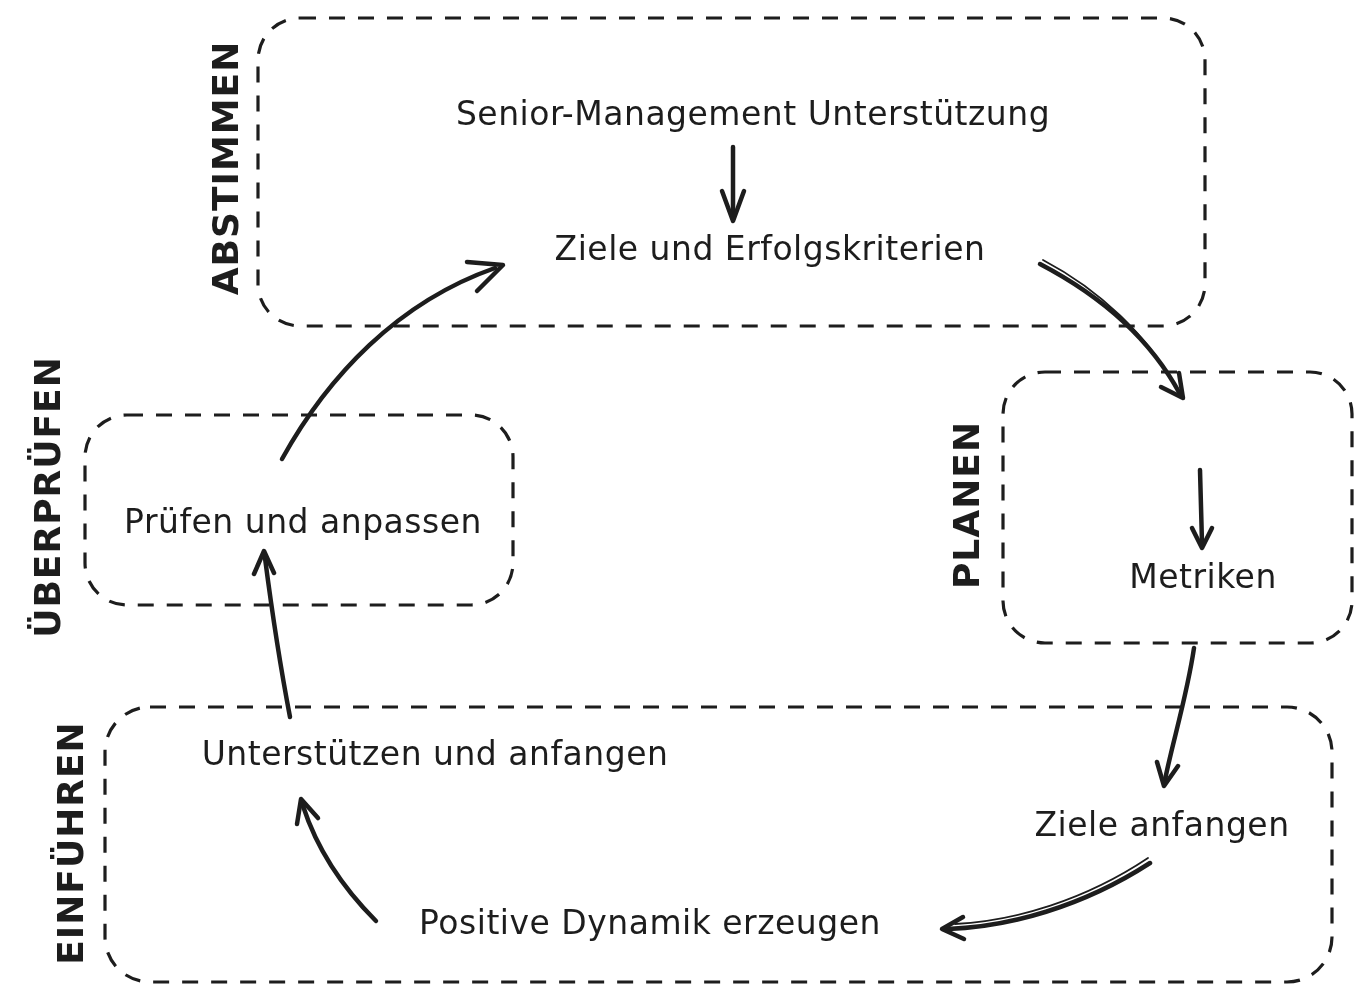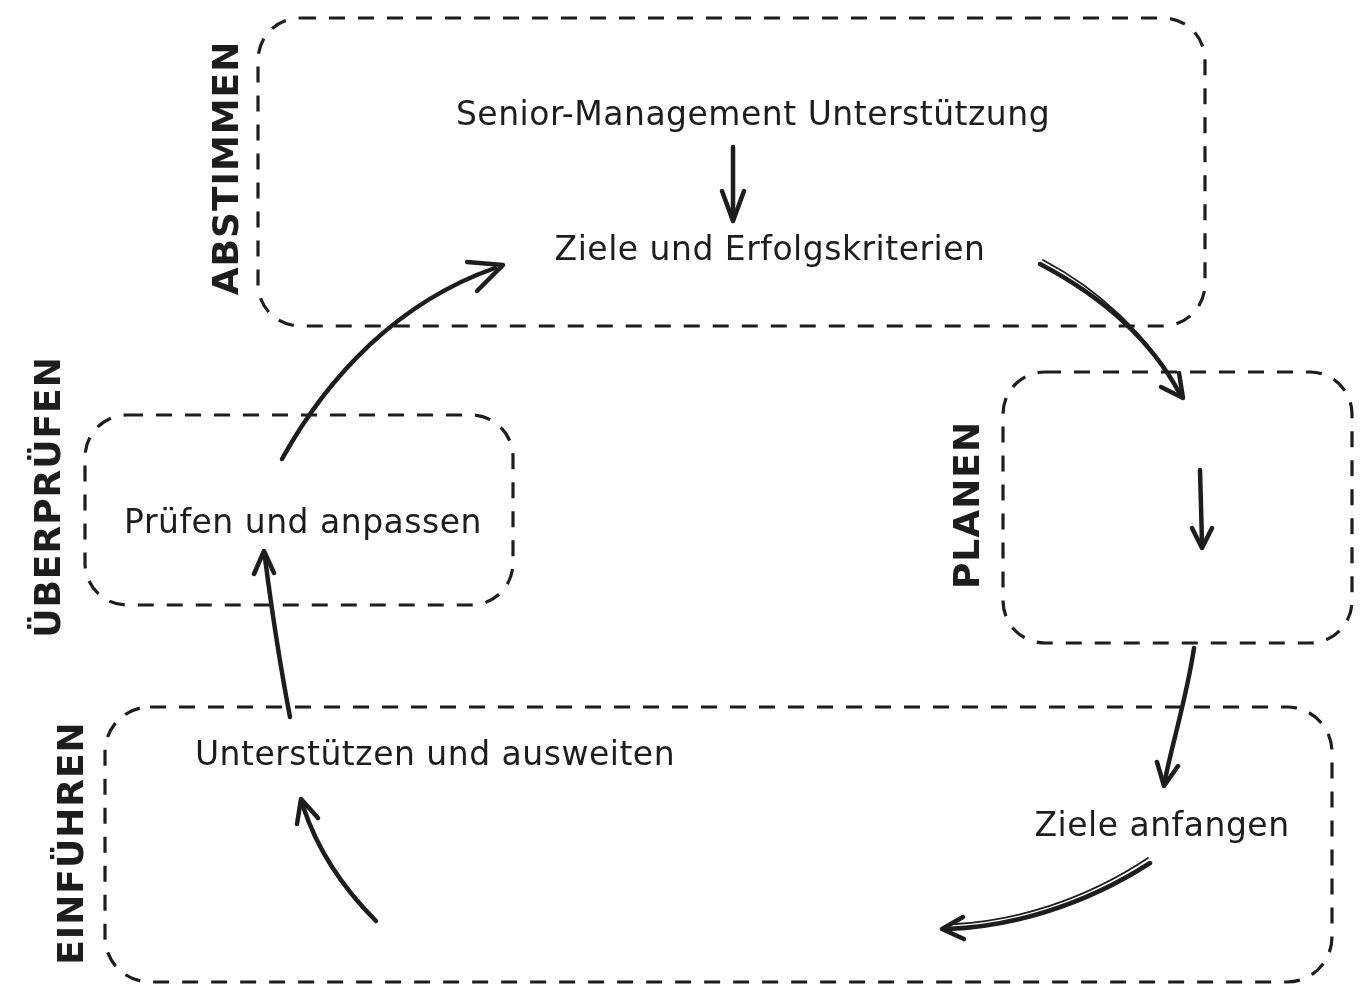--- a/index.html
+++ b/index.html
@@ -95,17 +95,19 @@
     </g>
   </svg>
 
   <div class="side-label" style="left:225px; top:168px;">ABSTIMMEN</div>
   <div class="side-label" style="left:966px; top:505px;">PLANEN</div>
   <div class="side-label" style="left:47px; top:497px;">ÜBERPRÜFEN</div>
   <div class="side-label" style="left:70px; top:843px;">EINFÜHREN</div>
 
   <div class="node" style="left:753px; top:113px;">Senior-Management Unterstützung</div>
   <div class="node" style="left:770px; top:237px;margin-top:11px;">Ziele und Erfolgskriterien</div>
+  <div class="node" style="left:1203px; top:576px;">Metriken</div>
   <div class="node" style="left:303px; top:501px;margin-top:20px;">Prüfen und anpassen</div>
-  <div class="node" style="left:435px; top:753px;">Unterstützen und ausweiten</div>
+  <div class="node" style="left:435px; top:753px;">Unterstützen und anfangen</div>
   <div class="node" style="left:1162px; top:824px;">Ziele anfangen</div>
+  <div class="node" style="left:650px; top:922px;">Positive Dynamik erzeugen</div>
 
 </div>
 
 </body></html>

